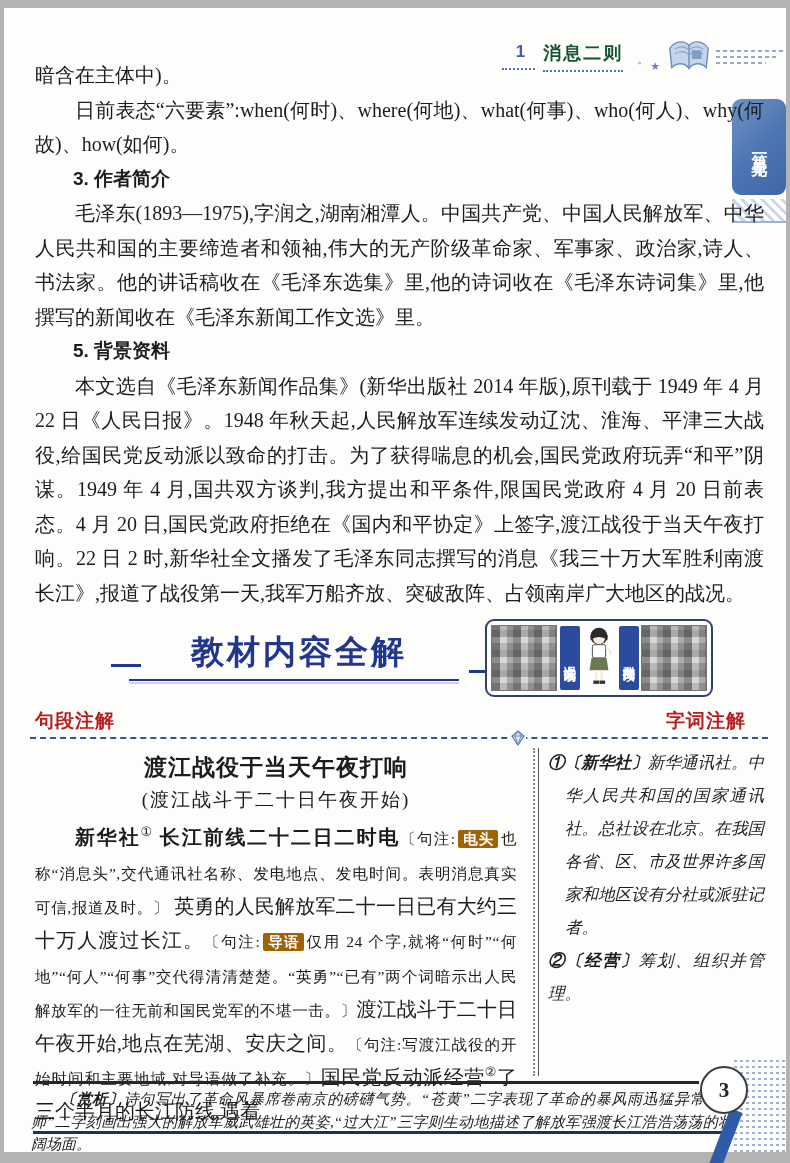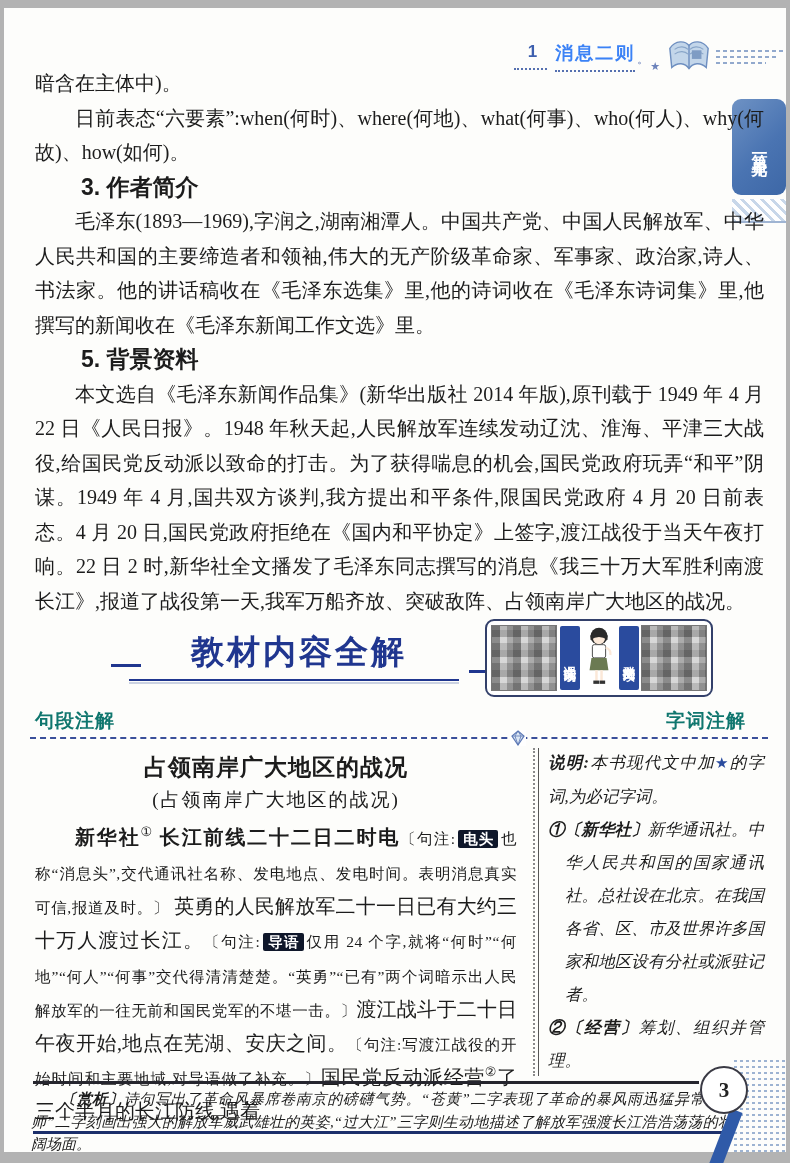--- a/index.html
+++ b/index.html
@@ -18,21 +18,21 @@
     position:absolute;top:26px;right:0;height:50px;
     display:flex;align-items:flex-start;
   }
   .lesson-num{
     font-family:"Liberation Sans",sans-serif;font-weight:700;
     color:#3d5fae;font-size:17px;margin-top:8px;
     border-bottom:2px dotted #5570b0;padding:0 10px 6px 14px;
   }
   .lesson-title{
     font-family:"Liberation Sans",sans-serif;font-weight:700;
-    color:#3b82f6;font-size:18px;letter-spacing:2px;margin:7px 0 0 8px;
+    color:#14532d;font-size:18px;letter-spacing:2px;margin:7px 12px 0 8px;
     border-bottom:2px dotted #5570b0;padding-bottom:5px;
   }
   .hdr-dot{color:#5b74b5;font-size:11px;margin:18px 0 0 2px;}
   .hdr-star{color:#6d83bb;font-size:11px;margin:26px 2px 0 2px;}
   .book-icon-wrap{margin:2px 0 0 4px;}
   .swoosh{margin:16px 0 0 4px;width:70px;}
   .swoosh i{display:block;height:2px;margin-bottom:4px;
     background:repeating-linear-gradient(90deg,#92a9cd 0 4px,transparent 4px 7px);}
   .swoosh i:nth-child(2){width:86%;}
   .swoosh i:nth-child(3){width:72%;}
@@ -47,28 +47,28 @@
     color:#fff;font-family:"Liberation Sans",sans-serif;
     font-size:16px;font-weight:700;letter-spacing:3px;
   }
   .unit-tab-hatch{
     position:absolute;left:728px;top:191px;width:54px;height:22px;
     background:repeating-linear-gradient(45deg,#c8d7e9 0 3px,#ffffff 3px 7px);
     border-bottom:2px solid #9fb4d2;
   }
   
   .intro{
-    position:absolute;left:31px;top:58px;width:729px;
+    position:absolute;left:31px;top:50px;width:729px;
     font-size:20px;line-height:34.5px;text-align:justify;
   }
   .intro p{margin:0;}
   .indent{text-indent:2em;}
   .sec-title{
     font-family:"Liberation Sans",sans-serif;font-weight:700;
-    text-indent:2em;font-size:23px;
+    text-indent:2em;font-size:19px;
   }
   
   .banner-title{
     position:absolute;left:135px;top:622px;width:320px;text-align:center;
   }
   .banner-title h1{
     margin:0;display:inline-block;
     font-family:"Liberation Sans",sans-serif;font-weight:700;
     font-size:33px;letter-spacing:3px;color:#20368f;text-align:center;
   }
@@ -93,21 +93,21 @@
   }
   .qr-label{
     width:20px;height:64px;background:#2a4b9e;color:#fff;border-radius:2px;
     writing-mode:vertical-rl;text-orientation:upright;
     font-family:"Liberation Sans",sans-serif;font-size:12.5px;font-weight:700;
     display:flex;align-items:center;justify-content:center;letter-spacing:1px;
   }
   
   .colhdr{
     position:absolute;top:700px;font-family:"Liberation Sans",sans-serif;
-    font-weight:700;font-size:19px;color:#0f766e;letter-spacing:1px;
+    font-weight:700;font-size:19px;color:#b91c1c;letter-spacing:1px;
   }
   .colhdr.left{left:31px;}
   .colhdr.right{right:40px;}
   .dash-rule{
     position:absolute;left:26px;right:18px;top:729px;height:0;
     border-top:2.5px dashed #3a4f9a;
   }
   .gem-icon{
     position:absolute;left:506px;top:722px;width:16px;height:16px;z-index:2;
     background:#fff;
@@ -127,21 +127,21 @@
     margin:8px 0 2px 0;text-align:center;
     font-family:"Liberation Sans",sans-serif;font-size:23px;
     font-weight:700;letter-spacing:1px;
   }
   .article-date{margin:4px 0 8px 0;text-align:center;font-size:19px;letter-spacing:2px;}
   .article-body{margin:0;font-size:20px;line-height:33px;text-align:justify;text-indent:2em;}
   .article-body b{letter-spacing:1px;}
   .ann{font-size:15.5px;letter-spacing:.5px;}
   .tag{
     font-style:normal;font-family:"Liberation Sans",sans-serif;
-    background:#0f172a;color:#fff;font-size:14.5px;font-weight:700;
+    background:#a16207;color:#fff;font-size:14.5px;font-weight:700;
     padding:1px 4px;margin:0 3px;border-radius:2px;
   }
   sup{font-size:13px;line-height:0;}
   .right-col p{margin:0;}
   .note-term{font-weight:700;}
   .hang{padding-left:17px;text-indent:-17px;}
   .note2{margin-top:30px;}
   .star{color:#2a4b9e;font-style:normal;font-size:15px;}
   
   .hr-top{position:absolute;left:29px;top:1073px;width:666px;height:2.5px;background:#26262e;}
@@ -197,21 +197,21 @@
 
   <div class="unit-tab">
     <span>第一单元</span>
   </div>
   <div class="unit-tab-hatch"></div>
 
   <div class="intro">
     <p>暗含在主体中)。</p>
     <p class="indent">日前表态“六要素”:when(何时)、where(何地)、what(何事)、who(何人)、why(何故)、how(如何)。</p>
     <p class="sec-title">3. 作者简介</p>
-    <p class="indent">毛泽东(1893—1969),字润之,湖南湘潭人。中国共产党、中国人民解放军、中华人民共和国的主要缔造者和领袖,伟大的无产阶级革命家、军事家、政治家,诗人、书法家。他的讲话稿收在《毛泽东选集》里,他的诗词收在《毛泽东诗词集》里,他撰写的新闻收在《毛泽东新闻工作文选》里。</p>
+    <p class="indent">毛泽东(1893—1975),字润之,湖南湘潭人。中国共产党、中国人民解放军、中华人民共和国的主要缔造者和领袖,伟大的无产阶级革命家、军事家、政治家,诗人、书法家。他的讲话稿收在《毛泽东选集》里,他的诗词收在《毛泽东诗词集》里,他撰写的新闻收在《毛泽东新闻工作文选》里。</p>
     <p class="sec-title">5. 背景资料</p>
     <p class="indent">本文选自《毛泽东新闻作品集》(新华出版社 2014 年版),原刊载于 1949 年 4 月 22 日《人民日报》。1948 年秋天起,人民解放军连续发动辽沈、淮海、平津三大战役,给国民党反动派以致命的打击。为了获得喘息的机会,国民党政府玩弄“和平”阴谋。1949 年 4 月,国共双方谈判,我方提出和平条件,限国民党政府 4 月 20 日前表态。4 月 20 日,国民党政府拒绝在《国内和平协定》上签字,渡江战役于当天午夜打响。22 日 2 时,新华社全文播发了毛泽东同志撰写的消息《我三十万大军胜利南渡长江》,报道了战役第一天,我军万船齐放、突破敌阵、占领南岸广大地区的战况。</p>
   </div>
 
   <div class="banner-title">
     <span class="tick l"></span>
     <h1>教材内容全解</h1>
     <span class="tick r"></span>
     <span class="banner-underline"></span>
   </div>
@@ -243,29 +243,28 @@
   <span class="gem-icon">
     <svg width="16" height="16" viewBox="0 0 16 16">
       <path d="M8 1 L14 6 L8 15 L2 6 Z" fill="#dce7f4" stroke="#5d79b5" stroke-width="1.2"></path>
       <path d="M2 6 L14 6 M8 1 L5 6 L8 15 M8 1 L11 6 L8 15" stroke="#5d79b5" stroke-width=".8" fill="none"></path>
     </svg>
   </span>
 
   <div class="two-col">
 
     <div class="left-col">
-      <h2 class="article-title">占领南岸广大地区的战况</h2>
-      <p class="article-date">(占领南岸广大地区的战况)</p>
+      <h2 class="article-title">渡江战役于当天午夜打响</h2>
+      <p class="article-date">(渡江战斗于二十日午夜开始)</p>
       <p class="article-body"><b>新华社</b><sup>①</sup><b> 长江前线二十二日二时电</b><span class="ann">〔句注:</span><span class="tag">电头</span><span class="ann">也称“消息头”,交代通讯社名称、发电地点、发电时间。表明消息真实可信,报道及时。〕</span><span> 英勇的人民解放军二十一日已有大约三十万人渡过长江。</span><span class="ann">〔句注:</span><span class="tag">导语</span><span class="ann">仅用 24 个字,就将“何时”“何地”“何人”“何事”交代得清清楚楚。“英勇”“已有”两个词暗示出人民解放军的一往无前和国民党军的不堪一击。〕</span><span>渡江战斗于二十日午夜开始,地点在芜湖、安庆之间。</span><span class="ann">〔句注:写渡江战役的开始时间和主要地域,对导语做了补充。〕</span><span>国民党反动派经营</span><sup>②</sup><span>了三个半月的长江防线,遇着</span></p>
     </div>
 
     <div class="v-divider"></div>
 
     <div class="right-col">
-      <p><b class="note-term">说明:</b><span>本书现代文中加</span><span class="star">★</span><span>的字词,为必记字词。</span></p>
       <p class="hang"><b class="note-term">①〔新华社〕</b><span>新华通讯社。中华人民共和国的国家通讯社。总社设在北京。在我国各省、区、市及世界许多国家和地区设有分社或派驻记者。</span></p>
       <p class="note2"><b class="note-term">②〔经营〕</b><span>筹划、组织并管理。</span></p>
     </div>
   </div>
 
   <div class="hr-top"></div>
   <div class="appreciation">
     <p><b>〔赏析〕</b><span>诗句写出了革命风暴席卷南京的磅礴气势。“苍黄”二字表现了革命的暴风雨迅猛异常,“雄师”二字刻画出强大的解放军威武雄壮的英姿,“过大江”三字则生动地描述了解放军强渡长江浩浩荡荡的壮阔场面。</span></p>
   </div>
   <div class="hr-bottom"></div>

